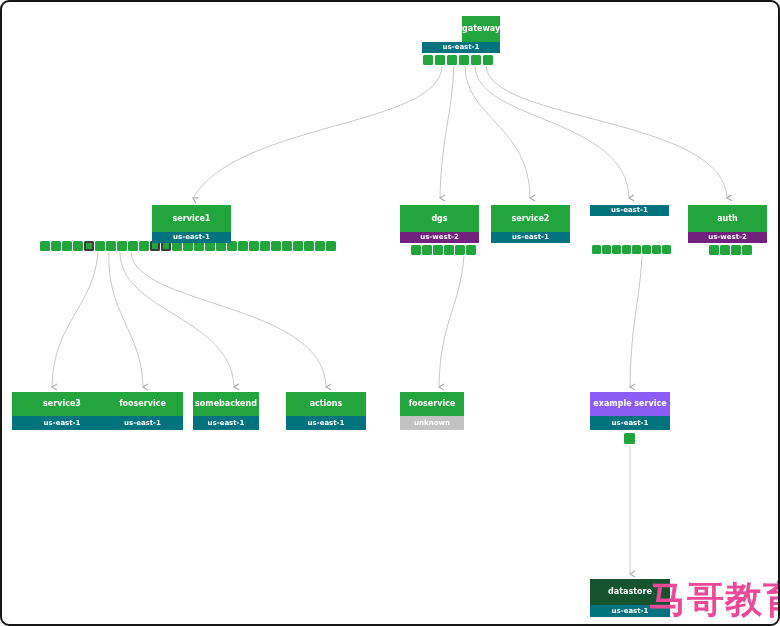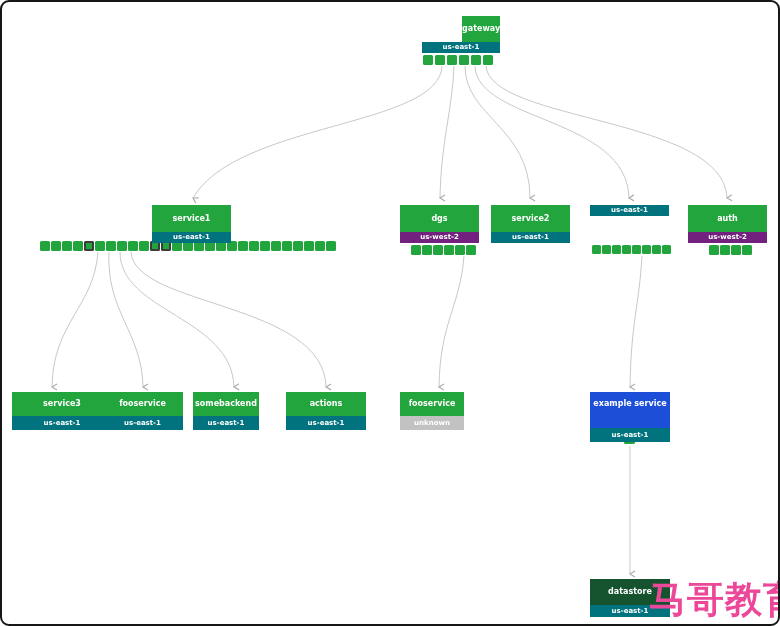--- a/index.html
+++ b/index.html
@@ -149,21 +149,21 @@
       </div>
       <div class="node" style="left: 284px; top: 390px; width: 80px;">
         <div class="node-label" style="line-height: 24px; height: 24px; background: rgb(34, 165, 60);">actions</div>
         <div class="node-band" style="line-height: 14px; height: 14px; background: rgb(0, 115, 126);">us-east-1</div>
       </div>
       <div class="node" style="left: 398px; top: 390px; width: 64px;">
         <div class="node-label" style="line-height: 24px; height: 24px; background: rgb(34, 165, 60);">fooservice</div>
         <div class="node-band" style="line-height: 14px; height: 14px; background: rgb(194, 194, 194);">unknown</div>
       </div>
       <div class="node" style="left: 588px; top: 390px; width: 80px;">
-        <div class="node-label" style="line-height: 24px; height: 36px; background: #1d4ed8;">example service</div>
+        <div class="node-label" style="line-height: 24px; height: 24px; background: #8b5cf6;">example service</div>
         <div class="node-band" style="line-height: 14px; height: 14px; background: rgb(0, 115, 126);">us-east-1</div>
       </div>
       <div class="sq" style="left: 622px; top: 431px; width: 11px; height: 11px;"></div>
       <div class="node" style="left: 588px; top: 577px; width: 80px;">
         <div class="node-label" style="line-height: 26px; height: 26px; background: #14532d;">datastore</div>
         <div class="node-band" style="line-height: 12px; height: 12px; background: rgb(0, 115, 126);">us-east-1</div>
       </div>
     </div>
 
   <div class="watermark">马哥教育</div>

